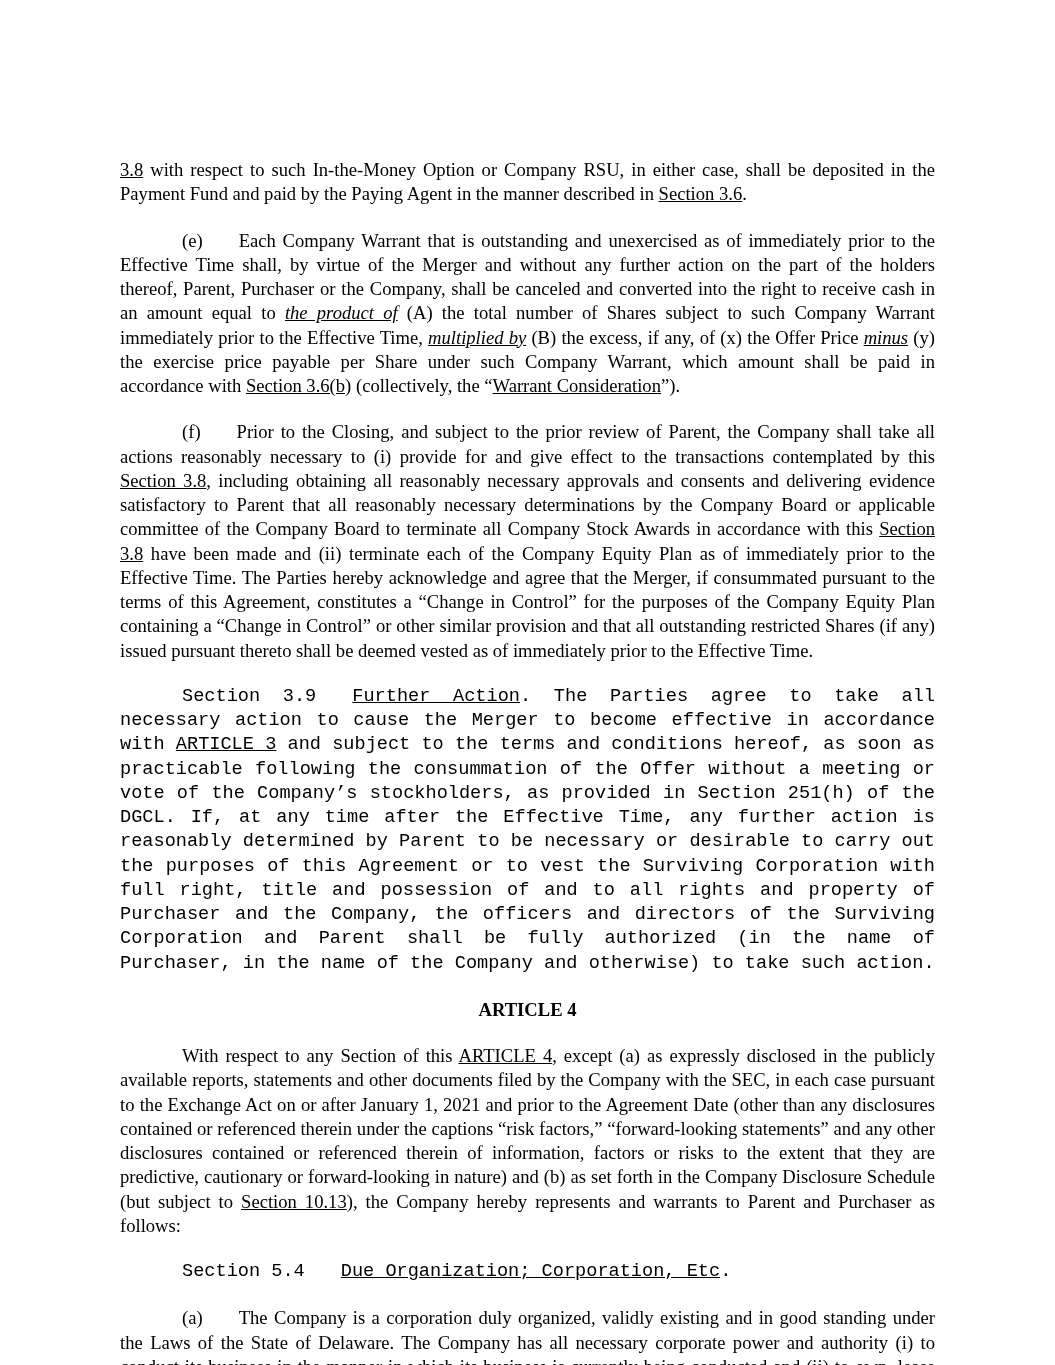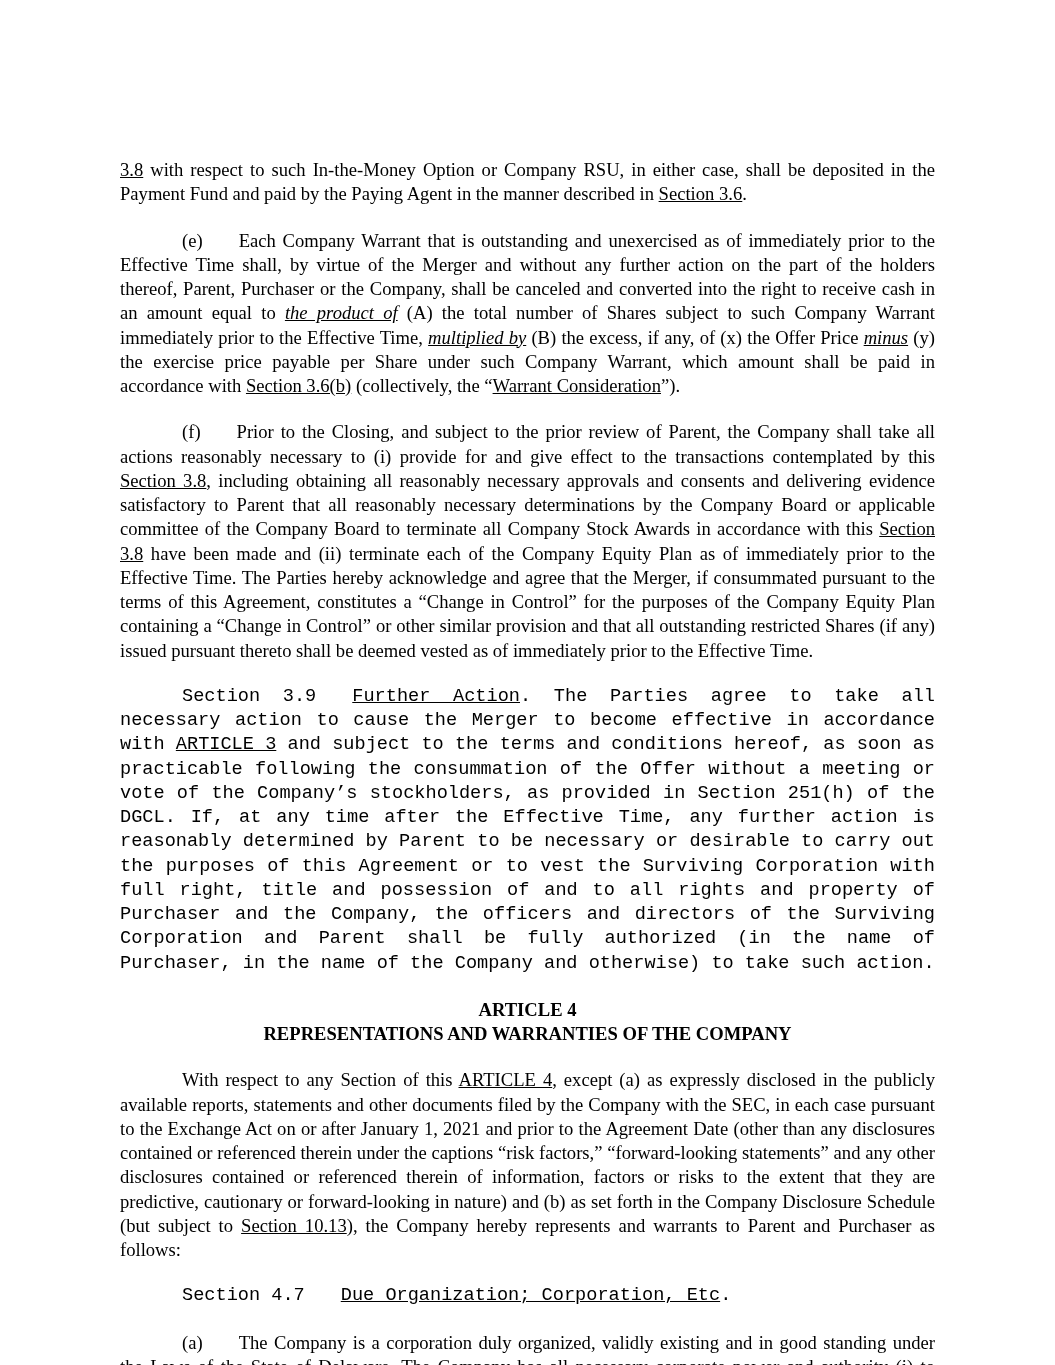--- a/index.html
+++ b/index.html
@@ -69,24 +69,23 @@
     <p class="para para-hang"><span class="u">3.8</span><span> with respect to such In-the-Money Option or Company RSU, in either case, shall be deposited in the Payment Fund and paid by the Paying Agent in the manner described in </span><span class="u">Section 3.6</span><span>.</span></p>
 
     <p class="para para-indent"><span>(e)</span><span class="sec-gap"></span><span>Each Company Warrant that is outstanding  and unexercised as of immediately prior to the Effective Time shall, by virtue of the Merger and without any further action on the part of the holders thereof, Parent, Purchaser or the Company, shall be canceled and converted into the right to receive cash in an amount equal to </span><span class="i">the product of</span><span> (A) the total number of Shares subject to such Company Warrant immediately prior to the Effective Time, </span><span class="i">multiplied by</span><span> (B) the excess, if any, of (x) the Offer Price </span><span class="i">minus</span><span> (y) the exercise price payable per Share under such Company Warrant, which amount shall be paid in accordance with </span><span class="u">Section 3.6(b)</span><span> (collectively, the “</span><span class="u">Warrant Consideration</span><span>”).</span></p>
 
     <p class="para para-indent"><span>(f)</span><span class="sec-gap"></span><span>Prior to the Closing, and subject to the prior review of Parent, the Company shall take all actions reasonably necessary to (i) provide for and give effect to the transactions contemplated by this </span><span class="u">Section 3.8</span><span>, including obtaining all reasonably necessary approvals and consents and delivering evidence satisfactory to Parent that all reasonably necessary determinations by the Company Board or applicable committee of the Company Board to terminate all Company Stock Awards in accordance with this </span><span class="u">Section 3.8</span><span> have been made and (ii) terminate each of the Company Equity Plan as of immediately prior to the Effective Time. The Parties hereby acknowledge and agree that the Merger, if consummated pursuant to the terms of this Agreement, constitutes a “Change in Control” for the purposes of the Company Equity Plan containing a “Change in Control” or other similar provision and that all outstanding restricted Shares (if any) issued pursuant thereto shall be deemed vested as of immediately prior to the Effective Time.</span></p>
 
     <p class="para para-sec"><span>Section 3.9</span><span class="sec-gap"></span><span class="u">Further Action</span><span>. The Parties agree to take all necessary action to cause the Merger to become effective in accordance with </span><span class="u">ARTICLE 3</span><span> and subject to the terms and conditions hereof, as soon as practicable following the consummation of the Offer without a meeting or vote of the Company’s stockholders, as provided in Section 251(h) of the DGCL. If, at any time after the Effective Time, any further action is reasonably determined by Parent to be necessary or desirable to carry out the purposes of this Agreement or to vest the Surviving Corporation with full right, title and possession of and to all rights and property of Purchaser and the Company, the officers and directors of the Surviving Corporation and Parent shall be fully authorized (in the name of Purchaser, in the name of the Company and otherwise) to take such action.</span></p>
 
     <div class="article-block">
       <p class="article-head">ARTICLE 4</p>
-      <p class="article-head">REPRESENTATIONS AND WARRANTIES OF THE COMPANY</p>
     </div>
 
     <p class="para para-indent"><span>With respect to any Section of this </span><span class="u">ARTICLE 4</span><span>, except (a) as expressly disclosed in the publicly available  reports, statements and other documents filed by the Company with the SEC, in each case pursuant to the Exchange Act on or after January 1, 2021 and prior to the Agreement Date (other than any disclosures contained or referenced therein under the captions “risk factors,” “forward-looking statements” and any other disclosures contained or referenced therein of information, factors or risks to the extent that they are predictive, cautionary or forward-looking in nature) and (b) as set forth in the Company Disclosure Schedule (but subject to </span><span class="u">Section 10.13</span><span>), the Company hereby represents and warrants to Parent and Purchaser as follows:</span></p>
 
-    <p class="para para-sec"><span>Section 4.7</span><span class="sec-gap"></span><span class="u">Due Organization; Corporation, Etc</span><span>.</span></p>
+    <p class="para para-sec"><span>Section 5.4</span><span class="sec-gap"></span><span class="u">Due Organization; Corporation, Etc</span><span>.</span></p>
 
     <p class="para para-indent"><span>(a)</span><span class="sec-gap"></span><span>The Company is a corporation duly organized, validly existing and in good standing under the Laws of the State of Delaware. The Company has all necessary corporate power and authority (i) to conduct its business in the manner in which its business is currently being conducted and (ii) to own, lease and use its assets in the manner in which its assets are currently owned and used, except where any failure of such power and authority would not reasonably be expected to have, individually or in the aggregate, a Material Adverse Effect. The Company is qualified or licensed to do business as a foreign</span></p>
 
   </div>
 
 </div>
 
 </body></html>

